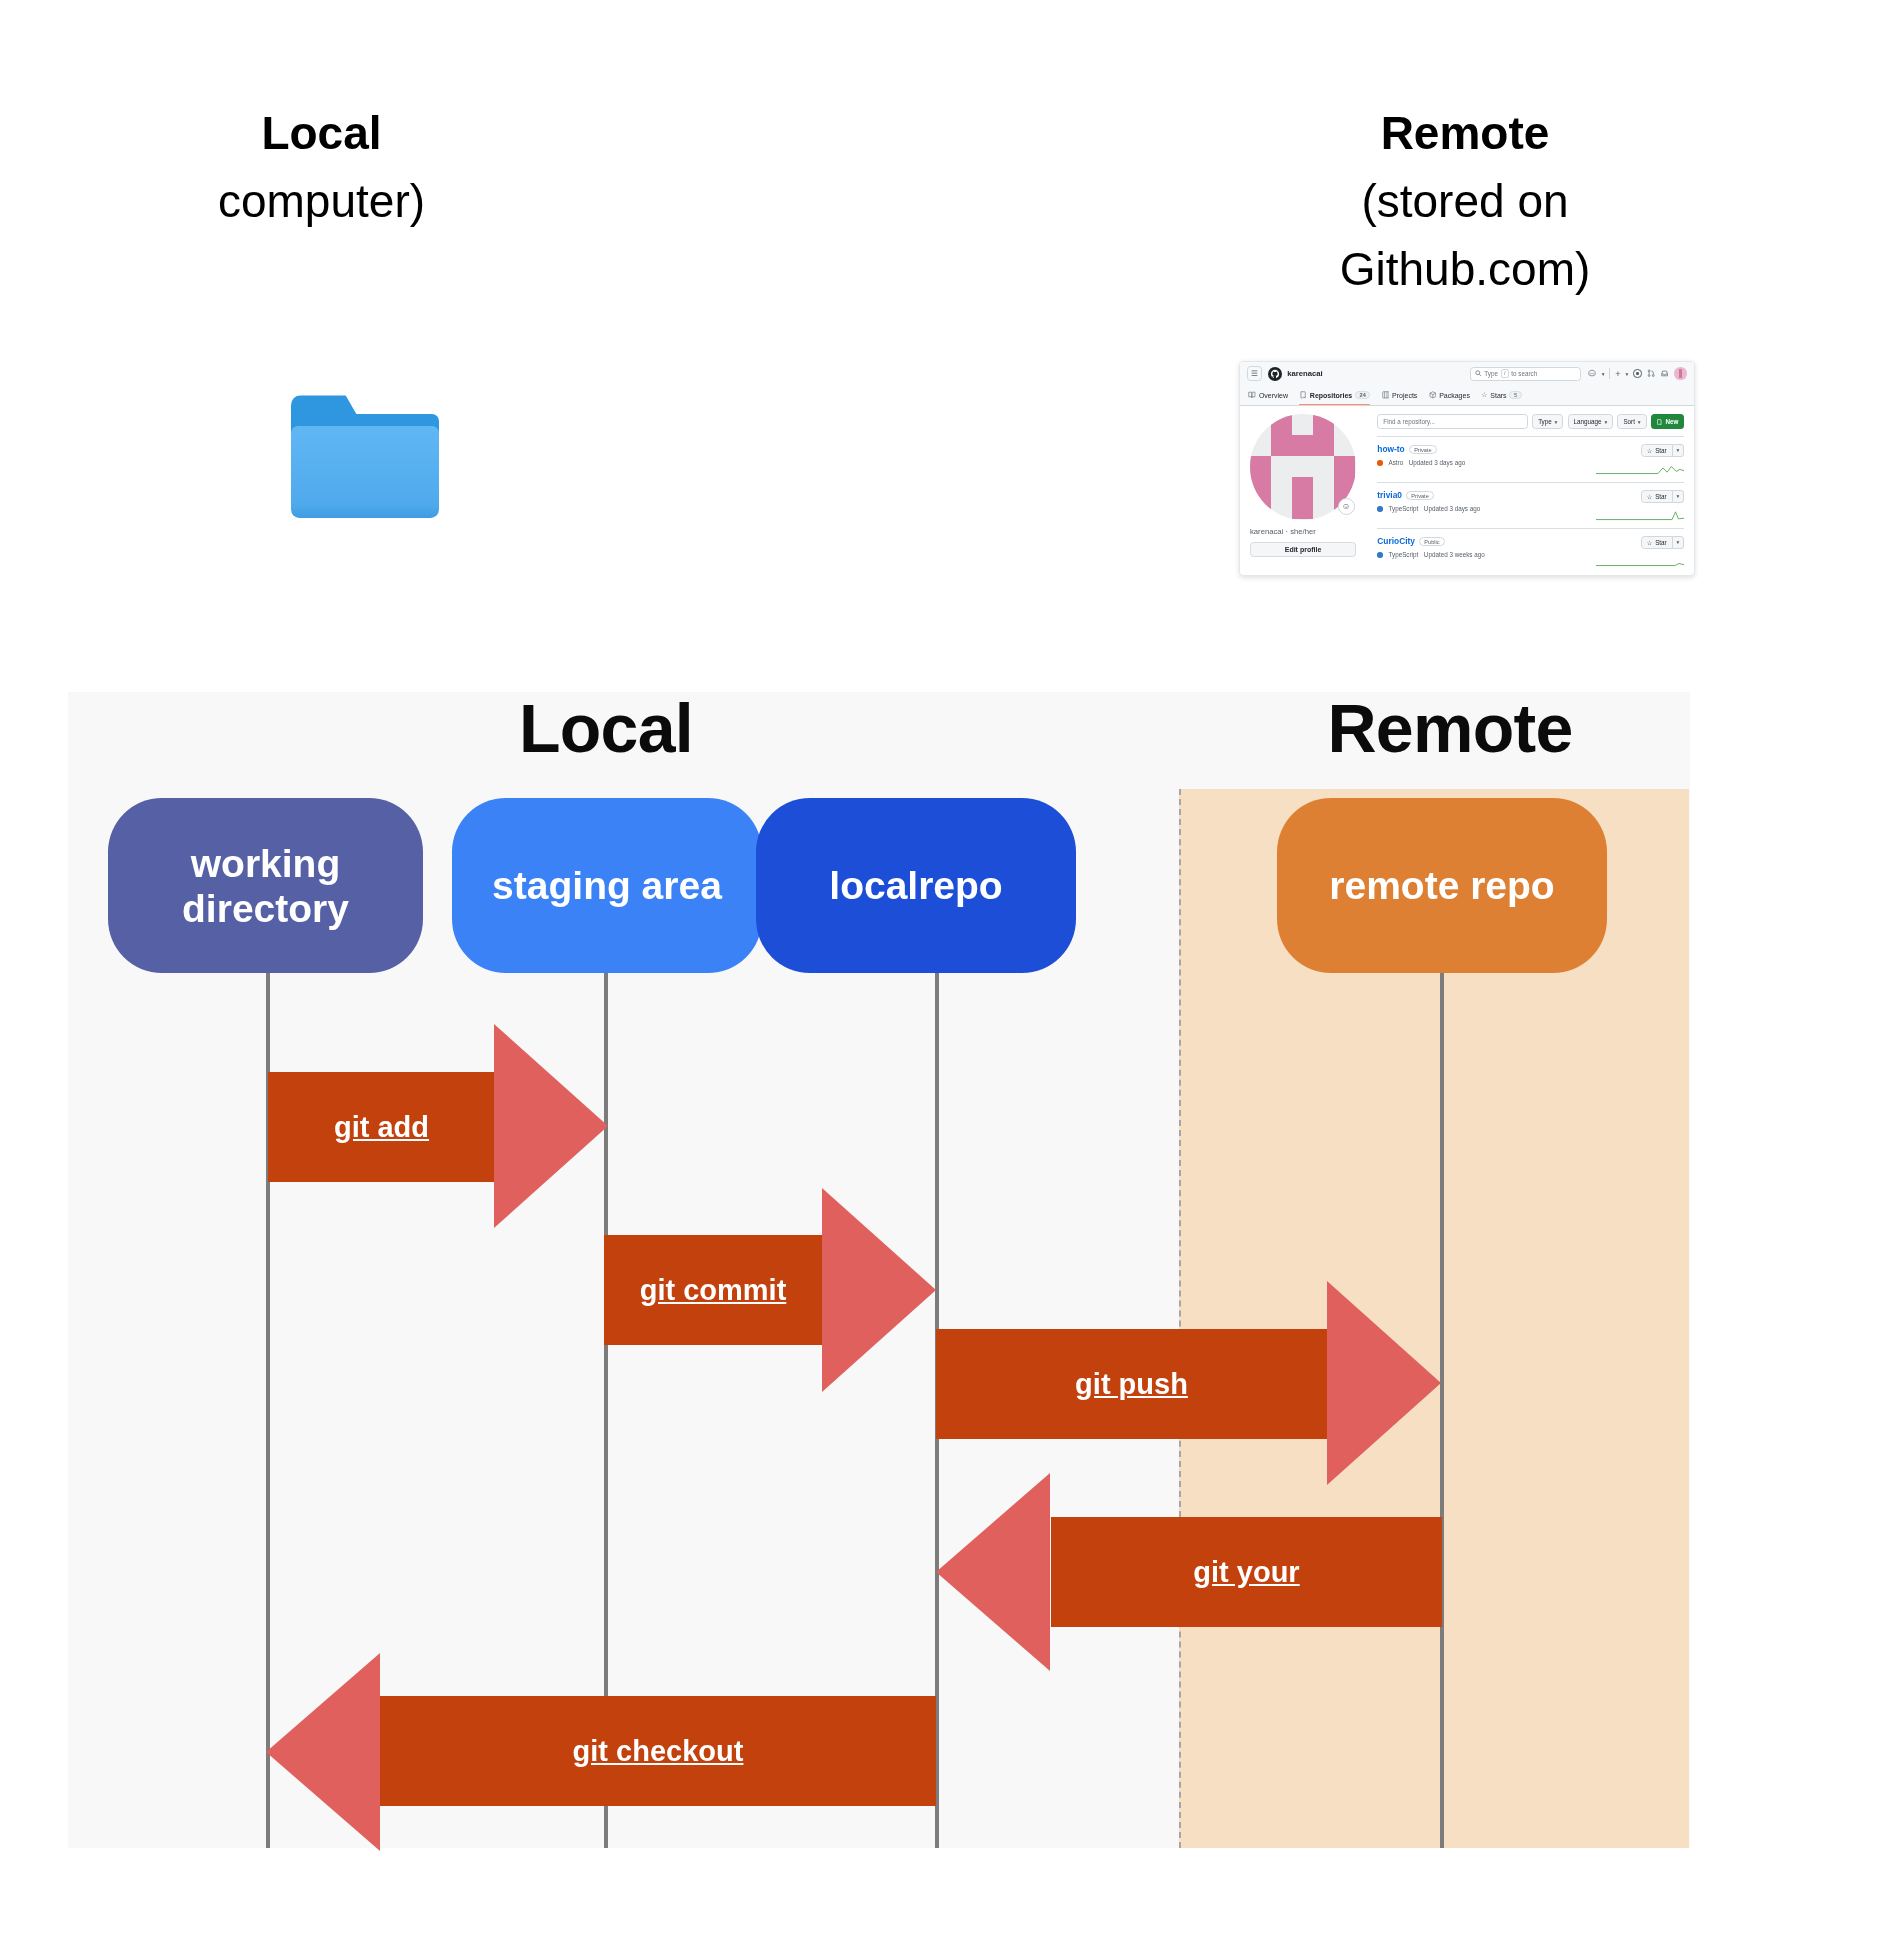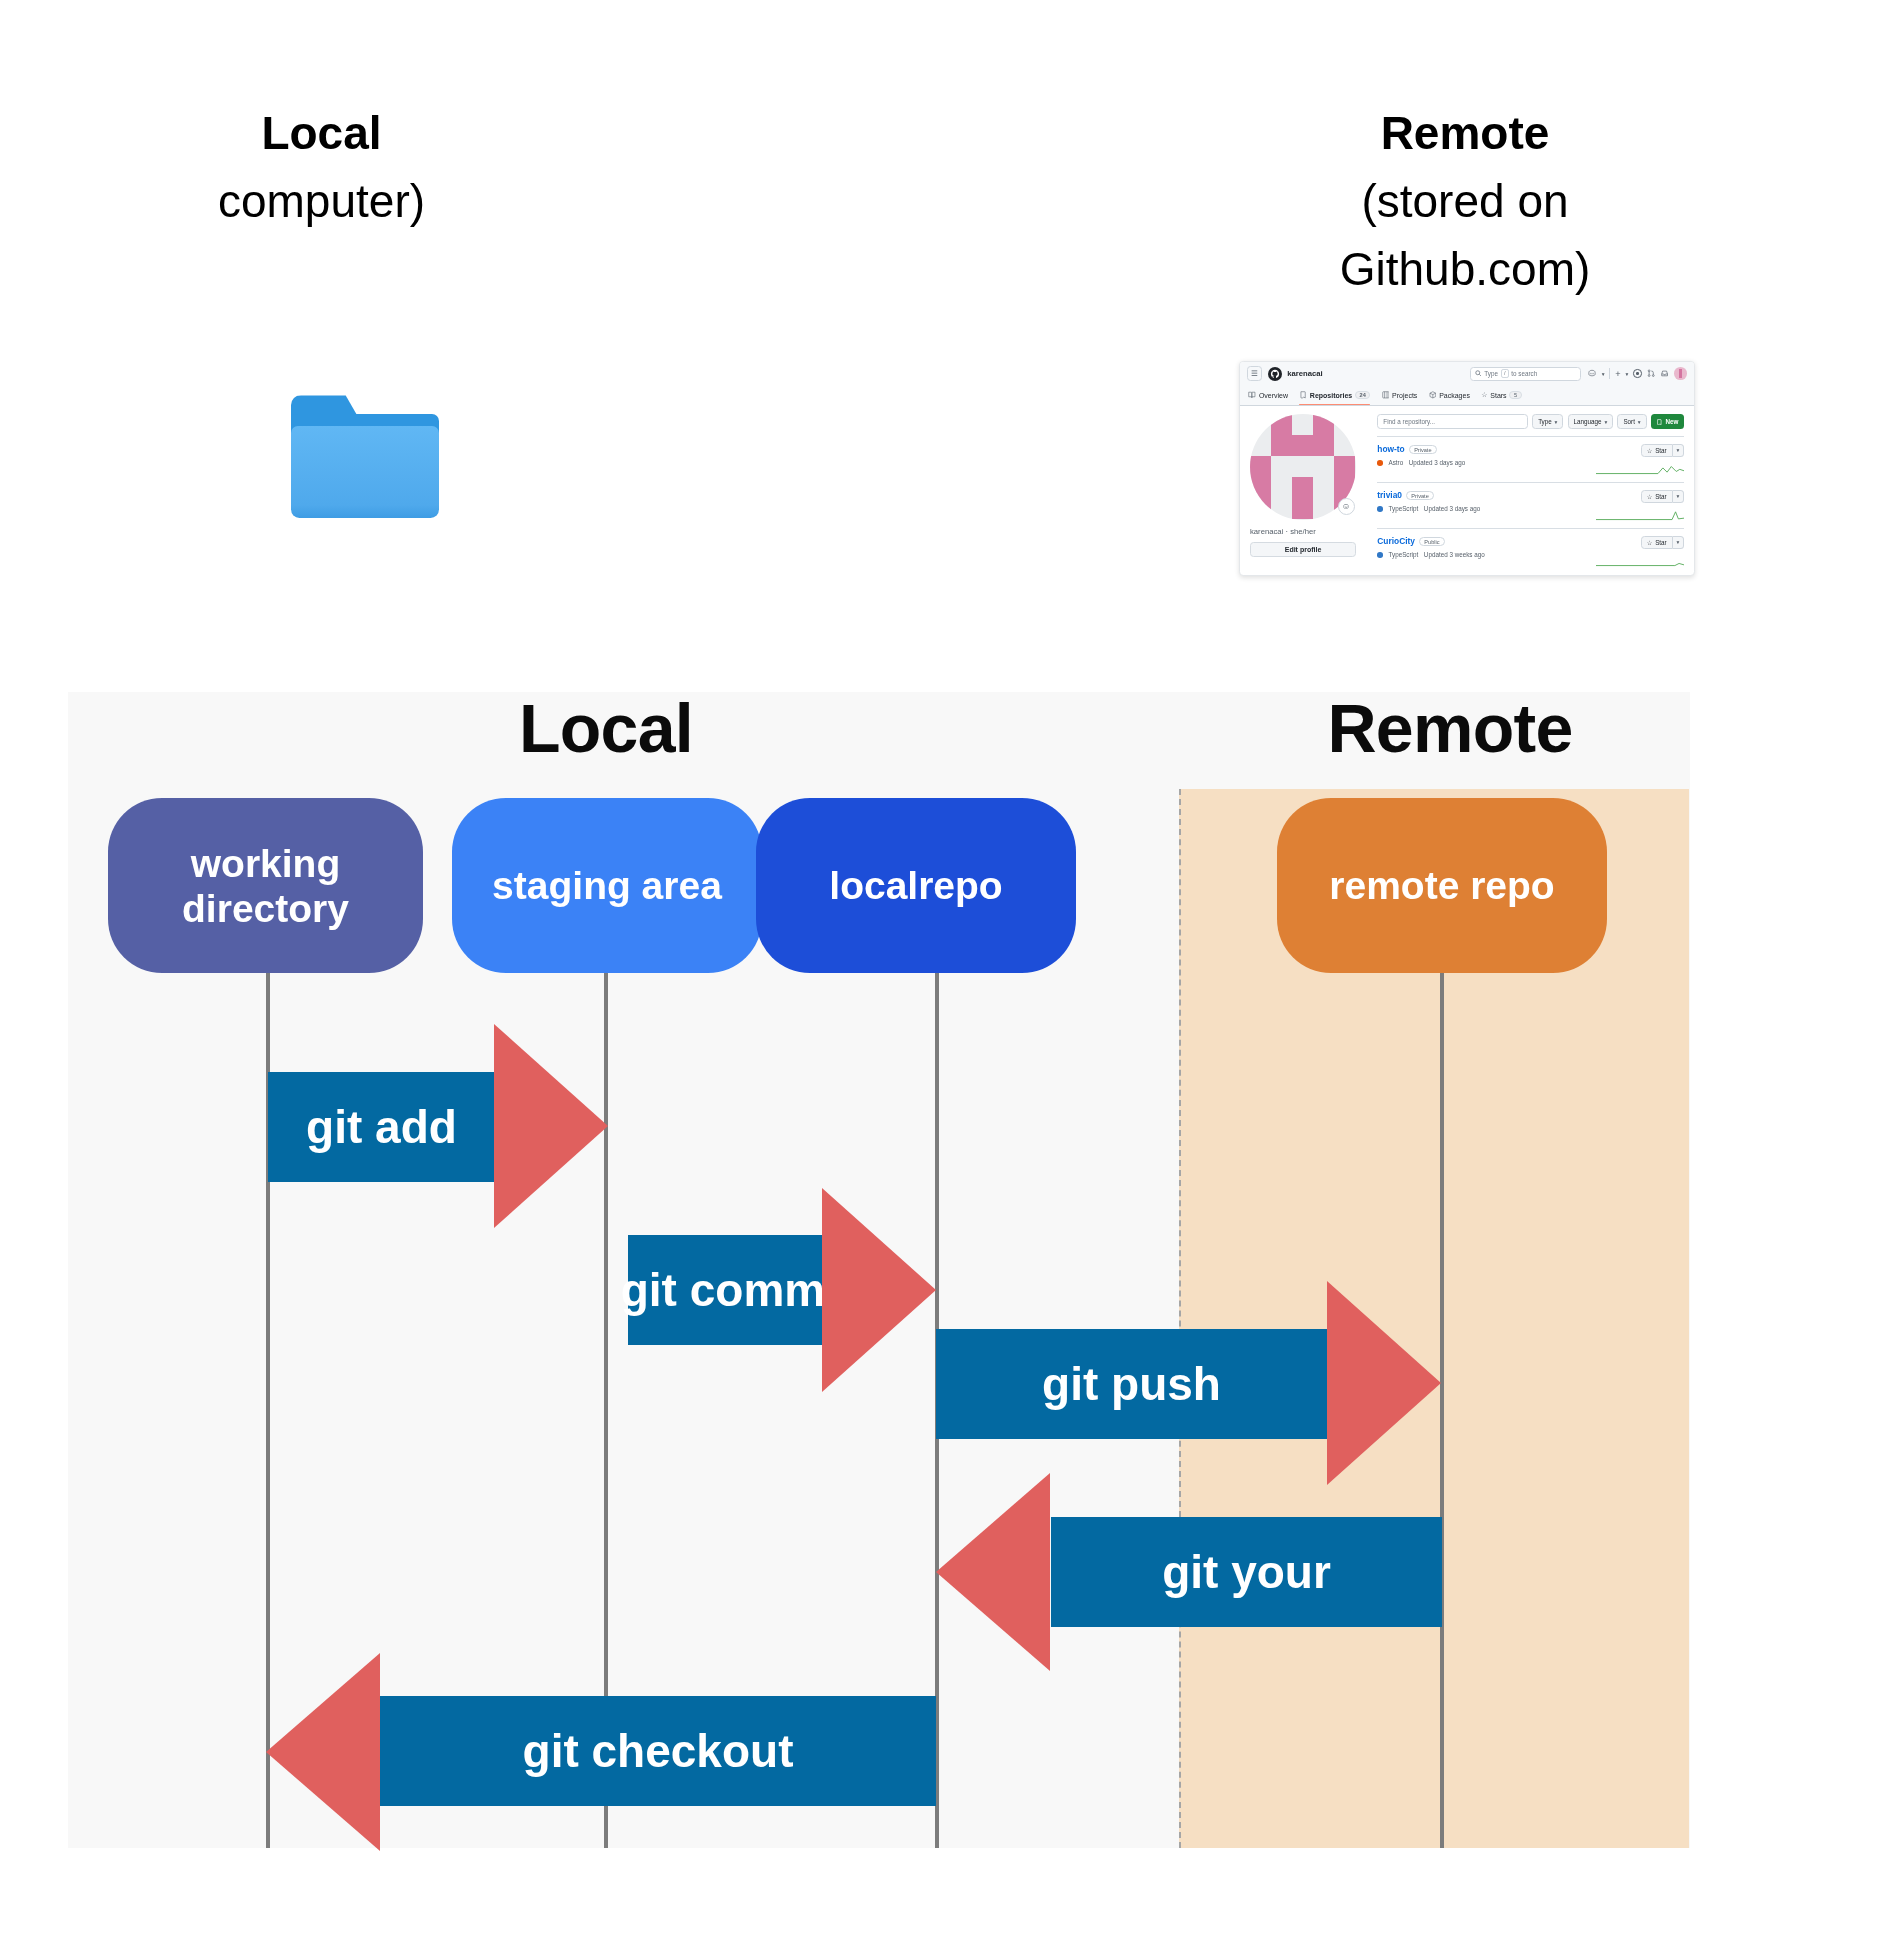--- a/index.html
+++ b/index.html
@@ -85,22 +85,22 @@
 
   
   .panel { position:absolute; left:68px; top:692px; width:1622px; height:1156px; background:#f8f8f8; }
   .remote-panel { position:absolute; left:1179px; top:789px; width:510px; height:1059px; background:#f6dfc3;
                   border-left:2.8px dashed #a6a6a6; }
   .diagram-title { position:absolute; transform:translateX(-50%); font-size:68px; font-weight:700; color:#0b0b0b;
                    letter-spacing:-0.7px; white-space:nowrap; }
   .node { position:absolute; height:175px; border-radius:54px; display:flex; align-items:center; justify-content:center;
           text-align:center; color:#fff; font-weight:700; font-size:39px; line-height:45px; padding:0 28px; }
   .lifeline { position:absolute; width:3.5px; top:972px; height:876px; background:#7c7c7c; }
-  .arrow-body { position:absolute; height:110px; background:#0369a1; display:flex; align-items:center;
-                justify-content:center; color:#fff; font-weight:700; font-size:46px; white-space:nowrap; }
+  .arrow-body { position:absolute; height:110px; background:#c2410c; display:flex; align-items:center;
+                justify-content:center; color:#fff; font-weight:700; font-size:29px; white-space:nowrap;text-decoration:underline; }
   .head-right { position:absolute; width:0; height:0; border-top:102px solid transparent;
                 border-bottom:102px solid transparent; border-left:114px solid #e0605e; }
   .head-left  { position:absolute; width:0; height:0; border-top:99px solid transparent;
                 border-bottom:99px solid transparent; border-right:114px solid #e0605e; }
 </style>
 </head>
 <body>
 
 <div class="top-label label-local">
   <div class="t">Local</div>
@@ -351,21 +351,21 @@
 <div class="lifeline" style="left:1440px;"></div>
 
 <div class="node" style="left: 108px; top: 798px; width: 315px; background: rgb(85, 96, 165);">working directory</div>
 <div class="node" style="left: 452px; top: 798px; width: 310px; background: #3b82f6;">staging area</div>
 <div class="node" style="left: 756px; top: 798px; width: 320px; background: #1d4ed8;">localrepo</div>
 <div class="node" style="left: 1277px; top: 798px; width: 330px; background: rgb(222, 128, 52);">remote repo</div>
 
 <div class="arrow-body" style="left:268px; top:1072px; width:227px;">git add</div>
 <div class="head-right" style="left:494px; top:1024px;"></div>
 
-<div class="arrow-body" style="left:628px; top:1235px; width:218px;">git commit</div>
+<div class="arrow-body" style="left:604px; top:1235px; width:218px;">git commit</div>
 <div class="head-right" style="left:822px; top:1188px;"></div>
 
 <div class="arrow-body" style="left:936px; top:1329px; width:391px;">git push</div>
 <div class="head-right" style="left:1327px; top:1281px;"></div>
 
 <div class="head-left" style="left:936px; top:1473px;"></div>
 <div class="arrow-body" style="left:1051px; top:1517px; width:391px;">git your</div>
 
 <div class="head-left" style="left:266px; top:1653px;"></div>
 <div class="arrow-body" style="left:380px; top:1696px; width:556px;">git checkout</div>

